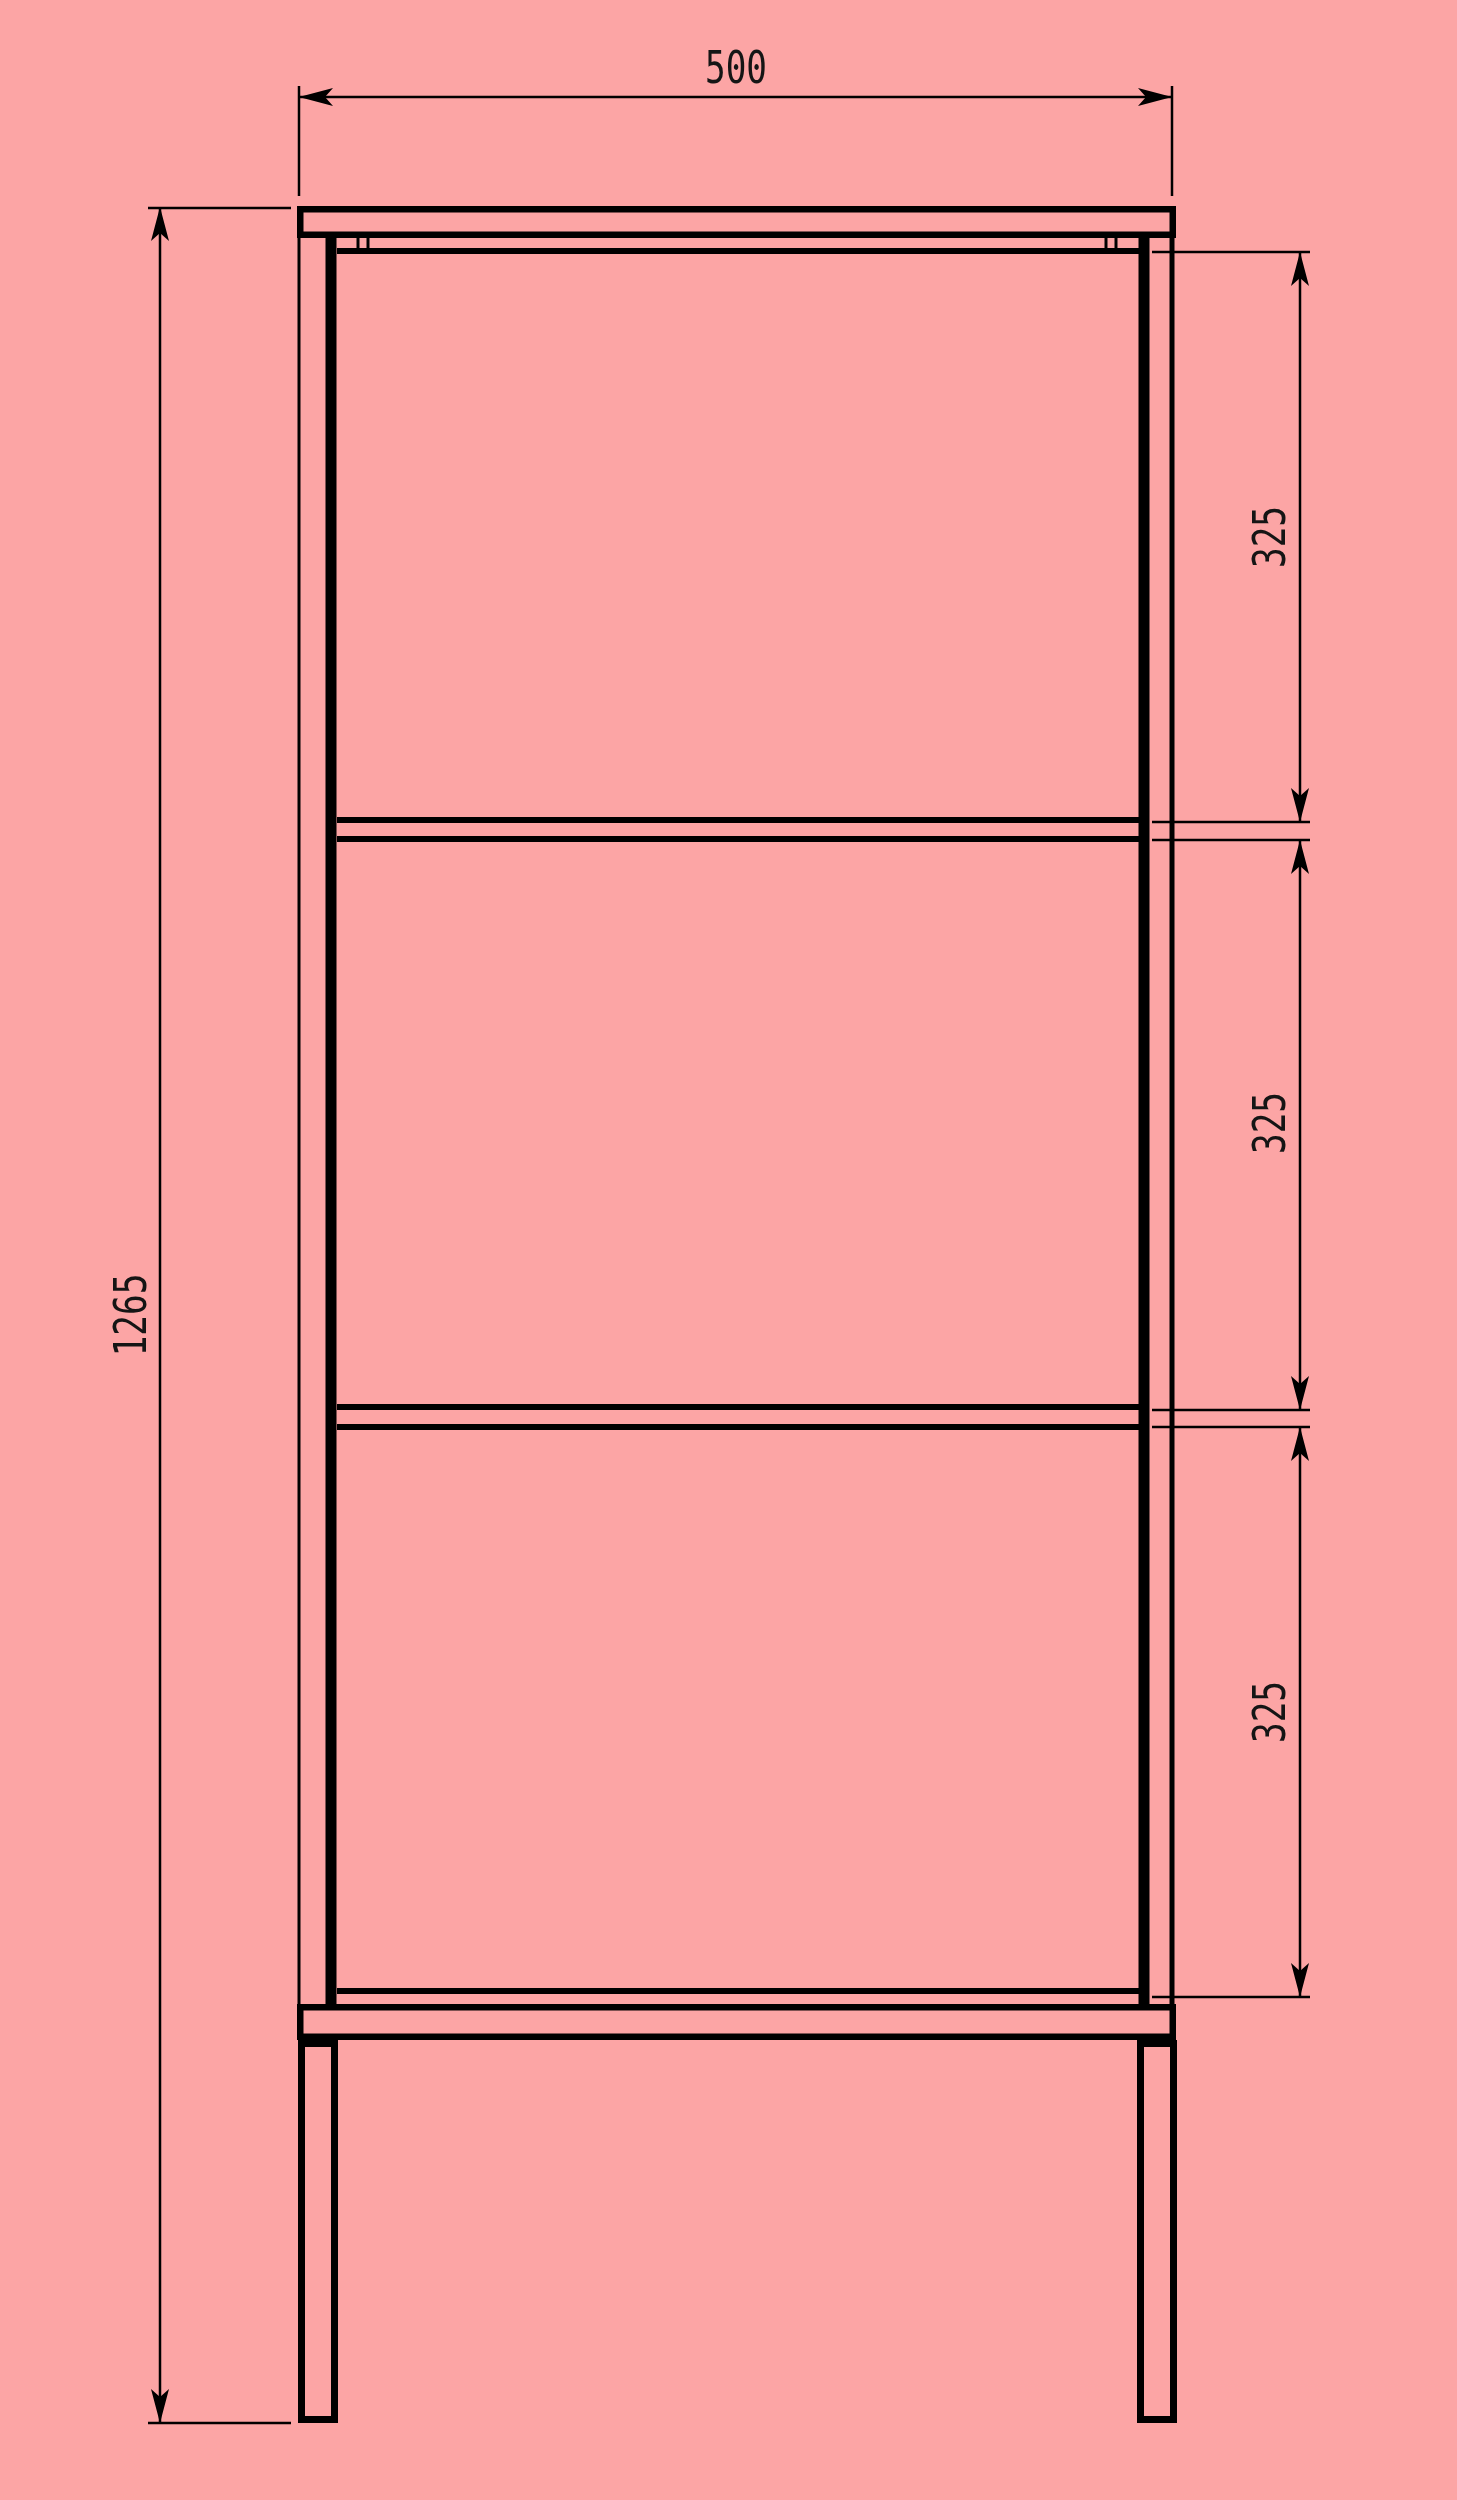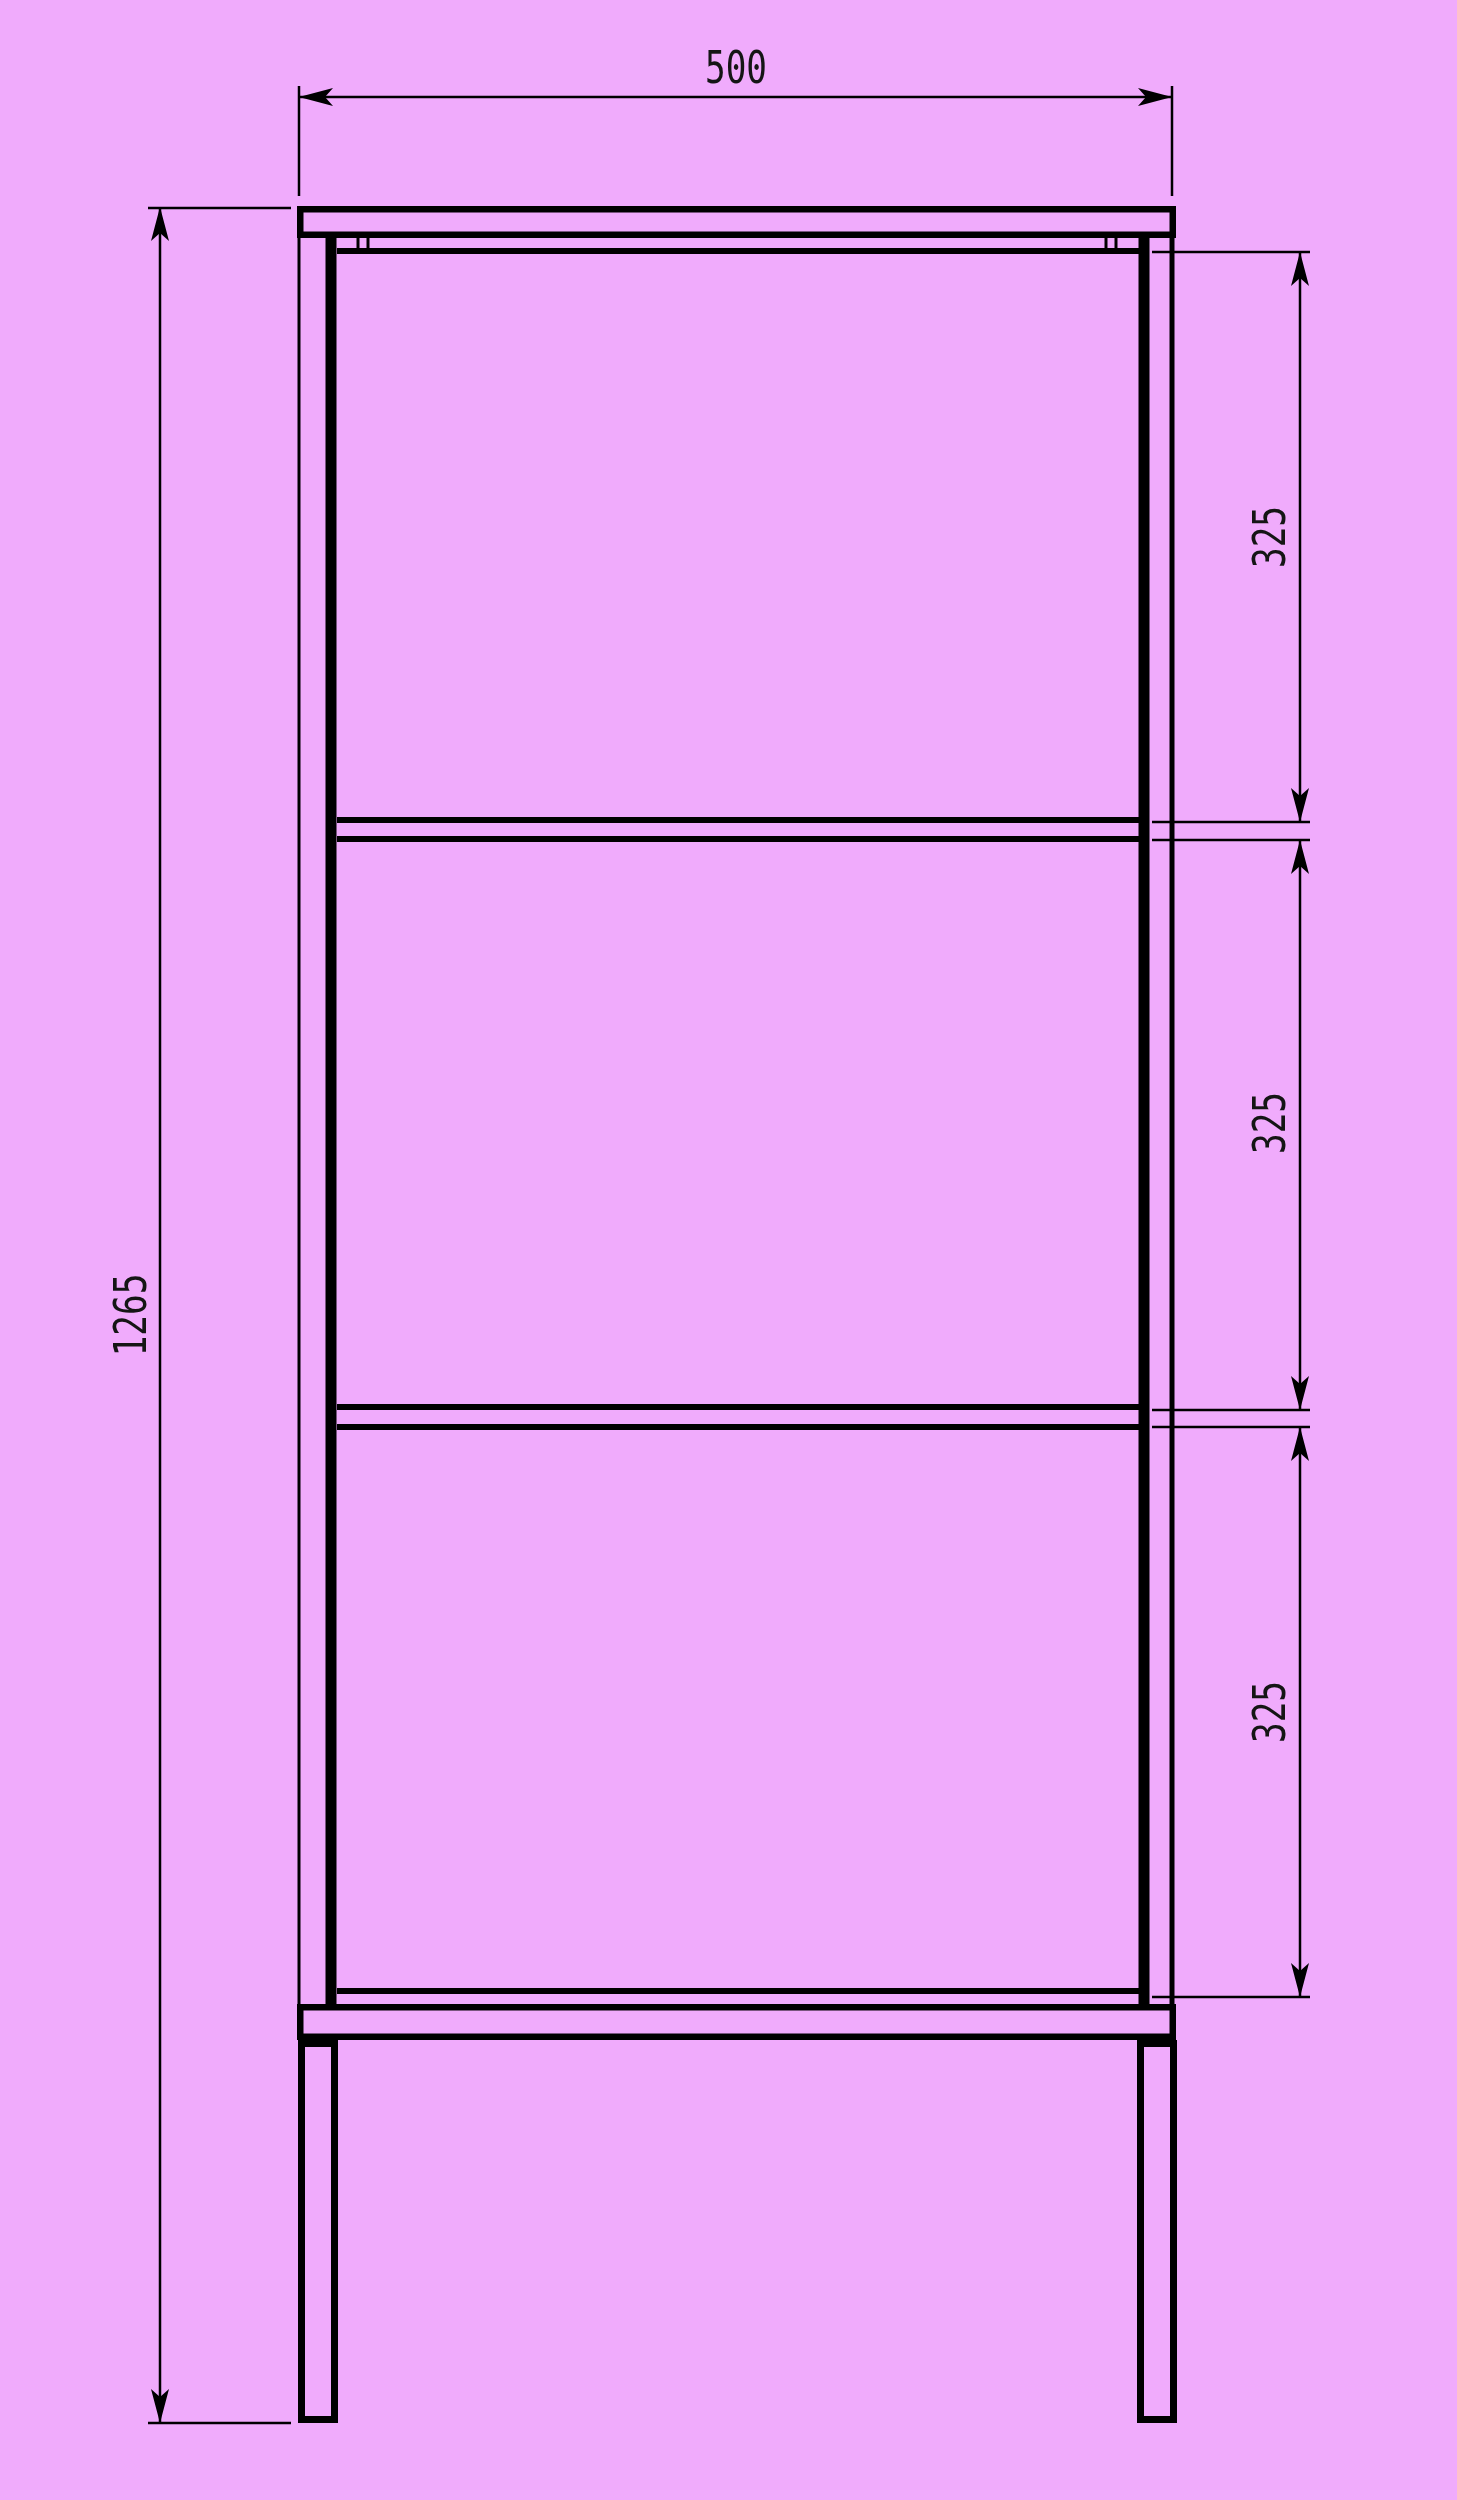--- a/index.html
+++ b/index.html
@@ -1,20 +1,20 @@
 <!DOCTYPE html>
 <html><head>
 <meta charset="utf-8">
 <style>
   html, body { margin: 0; padding: 0; background: #ffffff; }
   .stage {
     position: relative;
     width: 1457px;
     height: 2500px;
-    background: #f0abfc;
+    background: #fca5a5;
     overflow: hidden;
     font-family: "DejaVu Sans Mono", monospace;
   }
   .drawing-svg {
     position: absolute;
     left: 0; top: 0;
     width: 1457px; height: 2500px;
   }
   .dim-label {
     position: absolute;

